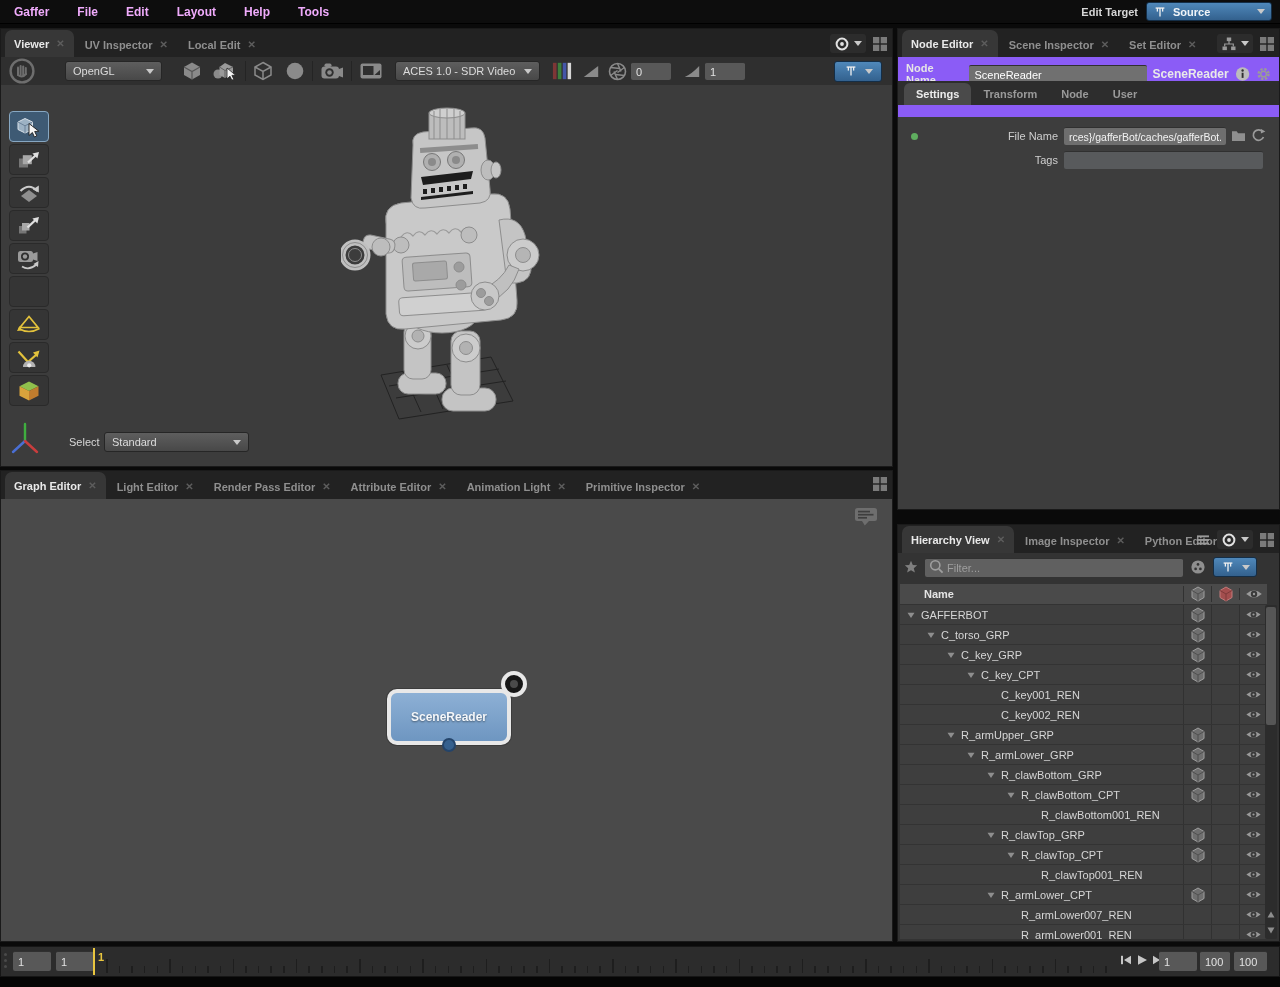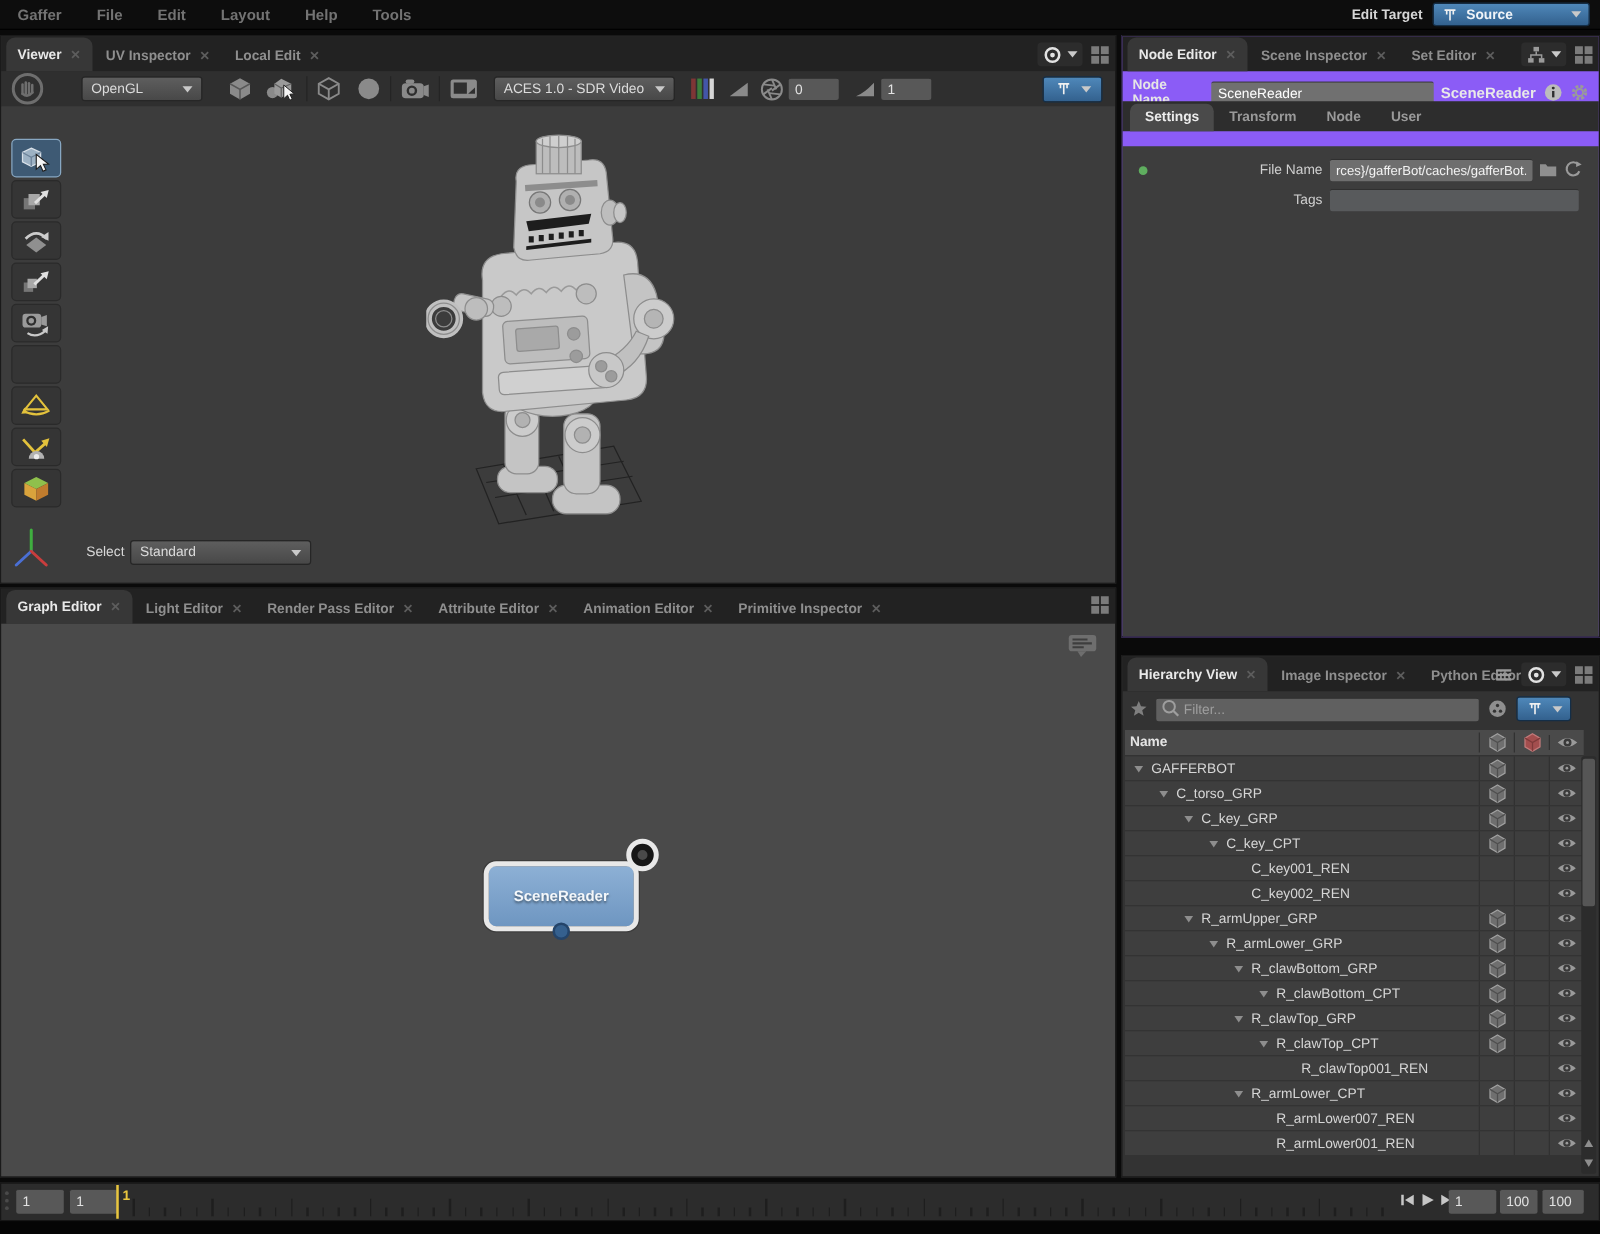--- a/index.html
+++ b/index.html
@@ -3,21 +3,21 @@
 <meta charset="utf-8">
 <style>
   * { box-sizing: border-box; margin: 0; padding: 0; }
   html,body { width:1280px; height:987px; overflow:hidden; background:#060606;
     font-family:"Liberation Sans", sans-serif; }
   #app { position:relative; width:1280px; height:987px; background:#0a0a0a; }
 
   
   #menubar { position:absolute; left:0; top:0; width:1280px; height:24px;
     background:#0d0d0d; display:flex; align-items:center; border-bottom:1px solid #000; }
-  #menubar .menu-item { color:#737373; font-size:12px; font-weight:bold; padding:0 14px; cursor:default; }
+  #menubar .menu-item { color:#f0abfc; font-size:12px; font-weight:bold; padding:0 14px; cursor:default; }
   #edit-target-wrap { margin-left:auto; display:flex; align-items:center; gap:8px; padding-right:8px; }
   #edit-target-label { color:#d6d6d6; font-size:11px; font-weight:bold; }
   .bluebtn { background:linear-gradient(#4f88ba,#33618e); border:1px solid #142e47;
     border-radius:3px; color:#f0f4f8; display:flex; align-items:center; }
   #edit-target-dropdown { width:126px; height:19px; font-size:11px; font-weight:bold; padding:0 6px; gap:6px; }
 
   
   .panel { position:absolute; background:#2f2f2f; border:1px solid #1a1a1a; }
   .tabbar { height:28px; background:#222222; display:flex; align-items:flex-end; padding-left:4px; position:relative; }
   .tab { height:25px; display:flex; align-items:center; padding:0 9px; margin-right:2px;
@@ -457,21 +457,21 @@
         </div>
         <div class="tab">
           <span class="tab-label">Render Pass Editor</span>
           <span class="tab-close">✕</span>
         </div>
         <div class="tab">
           <span class="tab-label">Attribute Editor</span>
           <span class="tab-close">✕</span>
         </div>
         <div class="tab">
-          <span class="tab-label">Animation Editor</span>
+          <span class="tab-label">Animation Light</span>
           <span class="tab-close">✕</span>
         </div>
         <div class="tab">
           <span class="tab-label">Primitive Inspector</span>
           <span class="tab-close">✕</span>
         </div>
         <div class="tabbar-icons">
         <span class="icon i16"><svg viewBox="0 0 16 16">
               <g fill="#7b7b7b">
                 <rect x="1" y="1" width="6.3" height="6.3"></rect>
@@ -640,21 +640,21 @@
               </g>
             </svg></span>
         <span class="arrow-down"></span>
       </div>
     </div>
     <span id="filter-search-icon" class="icon"><svg viewBox="0 0 15 15">
           <circle cx="6.3" cy="6.3" r="4.6" fill="none" stroke="#9e9e9e" stroke-width="1.6"></circle>
           <line x1="9.8" y1="9.8" x2="13.6" y2="13.6" stroke="#9e9e9e" stroke-width="1.8"></line>
         </svg></span>
     <div id="tree-header">
-      <div class="tname" style="padding-left:4px">
+      <div class="tname" style="padding-left:24px">
           <span>Name</span>
         </div>
       <div class="tcell">
           <span class="icon i16"><svg viewBox="0 0 16 16">
               <polygon points="8,1 14,4.5 14,11.5 8,15 2,11.5 2,4.5" fill="#6f6f6f" stroke="#9f9f9f" stroke-width="1"></polygon>
               <path d="M2 4.5 L8 8 L14 4.5 M8 8 V15" stroke="#4f4f4f" stroke-width="1" fill="none"></path>
             </svg></span>
         </div>
       <div class="tcell">
           <span class="icon i16"><svg viewBox="0 0 16 16">
@@ -861,20 +861,35 @@
                 <polygon points="1.5,2.8 8.5,2.8 5,8" fill="#8e8e8e"></polygon>
               </svg></span>
             <span>R_clawBottom_CPT</span>
           </div>
           <div class="tcell">
             <span class="icon i16"><svg viewBox="0 0 16 16">
                 <polygon points="8,1 14,4.5 14,11.5 8,15 2,11.5 2,4.5" fill="#6f6f6f" stroke="#9f9f9f" stroke-width="1"></polygon>
                 <path d="M2 4.5 L8 8 L14 4.5 M8 8 V15" stroke="#4f4f4f" stroke-width="1" fill="none"></path>
               </svg></span>
           </div>
+          <div class="tcell"></div>
+          <div class="tcell">
+            <span class="icon" style="width: 17px; height: 11px;"><svg viewBox="0 0 18 12">
+                <path d="M1.2 6 Q9 -0.8 16.8 6 Q9 12.8 1.2 6 Z" fill="#9a9a9a"></path>
+                <circle cx="9" cy="6" r="3.2" fill="#3a3a3a"></circle>
+                <circle cx="9" cy="6" r="1.2" fill="#9a9a9a"></circle>
+              </svg></span>
+          </div>
+        </div>
+        <div class="trow">
+          <div class="tname" style="padding-left: 126px;">
+            <span class="expander"></span>
+            <span>R_clawBottom001_REN</span>
+          </div>
+          <div class="tcell"></div>
           <div class="tcell"></div>
           <div class="tcell">
             <span class="icon" style="width: 17px; height: 11px;"><svg viewBox="0 0 18 12">
                 <path d="M1.2 6 Q9 -0.8 16.8 6 Q9 12.8 1.2 6 Z" fill="#9a9a9a"></path>
                 <circle cx="9" cy="6" r="3.2" fill="#3a3a3a"></circle>
                 <circle cx="9" cy="6" r="1.2" fill="#9a9a9a"></circle>
               </svg></span>
           </div>
         </div>
         <div class="trow">

